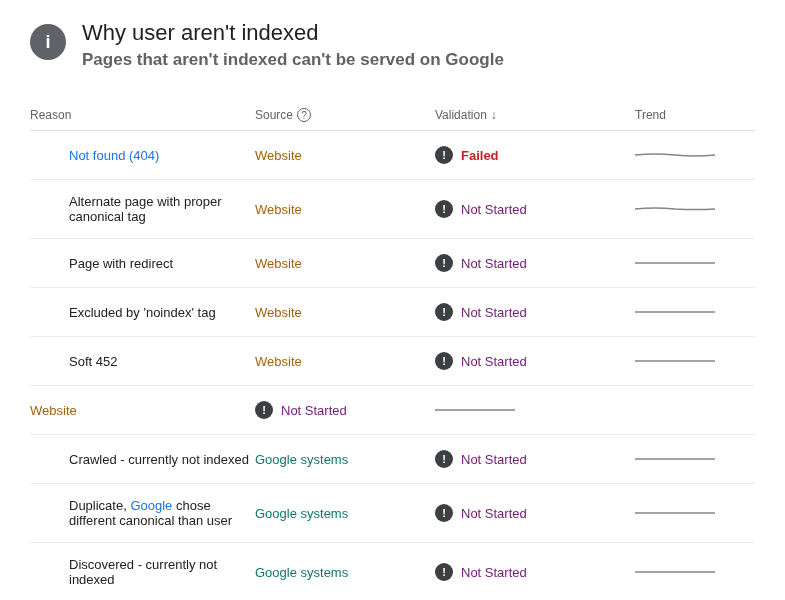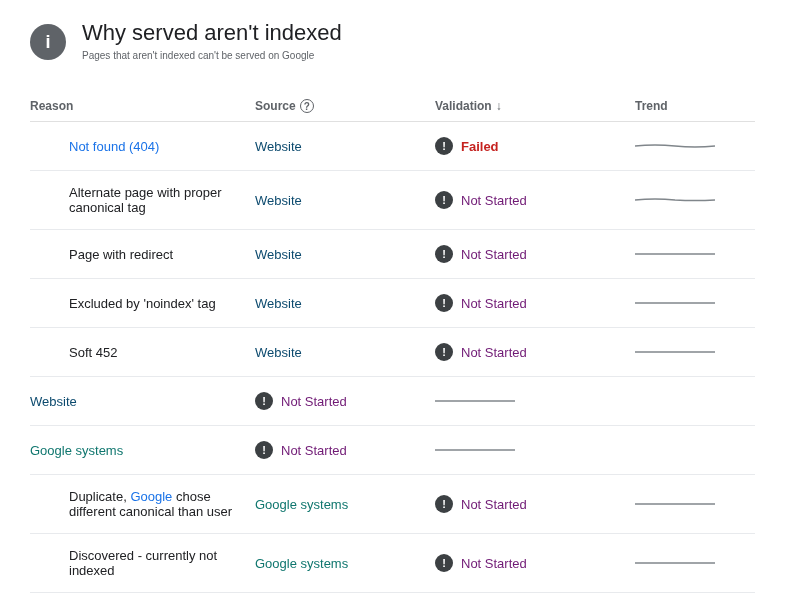--- a/index.html
+++ b/index.html
@@ -40,40 +40,41 @@
     }
 
     .header-text h1 {
       font-size: 22px;
       font-weight: 400;
       color: #202124;
       margin-bottom: 4px;
     }
 
     .header-text p {
-      font-size: 10px;
+      font-size: 17px;
       color: #5f6368;
+      font-weight: bold;
     }
 
     .table-container {
       width: 100%;
     }
 
     .table-header {
       display: grid;
       grid-template-columns: 1fr 180px 200px 120px;
       padding: 8px 0 8px 0;
       border-bottom: 1px solid #e0e0e0;
       margin-bottom: 0;
     }
 
     .table-header .col-label {
       font-size: 12px;
       color: #5f6368;
-      font-weight: 700;
+      font-weight: 400;
       display: flex;
       align-items: center;
       gap: 4px;
     }
 
     .col-label .help-icon {
       width: 14px;
       height: 14px;
       border-radius: 50%;
       border: 1px solid #5f6368;
@@ -111,21 +112,21 @@
 
     .reason-text {
       color: #202124;
     }
 
     .source-cell {
       font-size: 13px;
     }
 
     .source-website {
-      color: #0c4a6e;
+      color: #a16207;
     }
 
     .source-google {
       color: #0f766e;
     }
 
     .validation-cell {
       display: flex;
       align-items: center;
       gap: 8px;
@@ -172,21 +173,21 @@
     }
   </style>
 </head>
 <body>
 
 <div class="header-section">
   <div class="info-icon">
     <span>i</span>
   </div>
   <div class="header-text">
-    <h1>Why served aren't indexed</h1>
+    <h1>Why user aren't indexed</h1>
     <p>Pages that aren't indexed can't be served on Google</p>
   </div>
 </div>
 
 <div class="table-container">
   <div class="table-header">
     <div class="col-label">
       <span>Reason</span>
     </div>
     <div class="col-label">
@@ -274,20 +275,21 @@
           <div class="status-icon">!</div>
           <span class="status-not-started">Not Started</span>
         </div>
         <div class="trend-cell">
           <div class="trend-line"><svg viewBox="0 0 80 20">
               <path d="M0,10 Q40,10 80,10" fill="none" stroke="#80868b" stroke-width="1.5"></path>
             </svg></div>
         </div>
       </div>
       <div class="table-row">
+        <div class="reason-cell"><span class="reason-text">Crawled - currently not indexed</span></div>
         <div class="source-cell"><span class="source-google">Google systems</span></div>
         <div class="validation-cell">
           <div class="status-icon">!</div>
           <span class="status-not-started">Not Started</span>
         </div>
         <div class="trend-cell">
           <div class="trend-line"><svg viewBox="0 0 80 20">
               <path d="M0,10 Q40,10 80,10" fill="none" stroke="#80868b" stroke-width="1.5"></path>
             </svg></div>
         </div>

